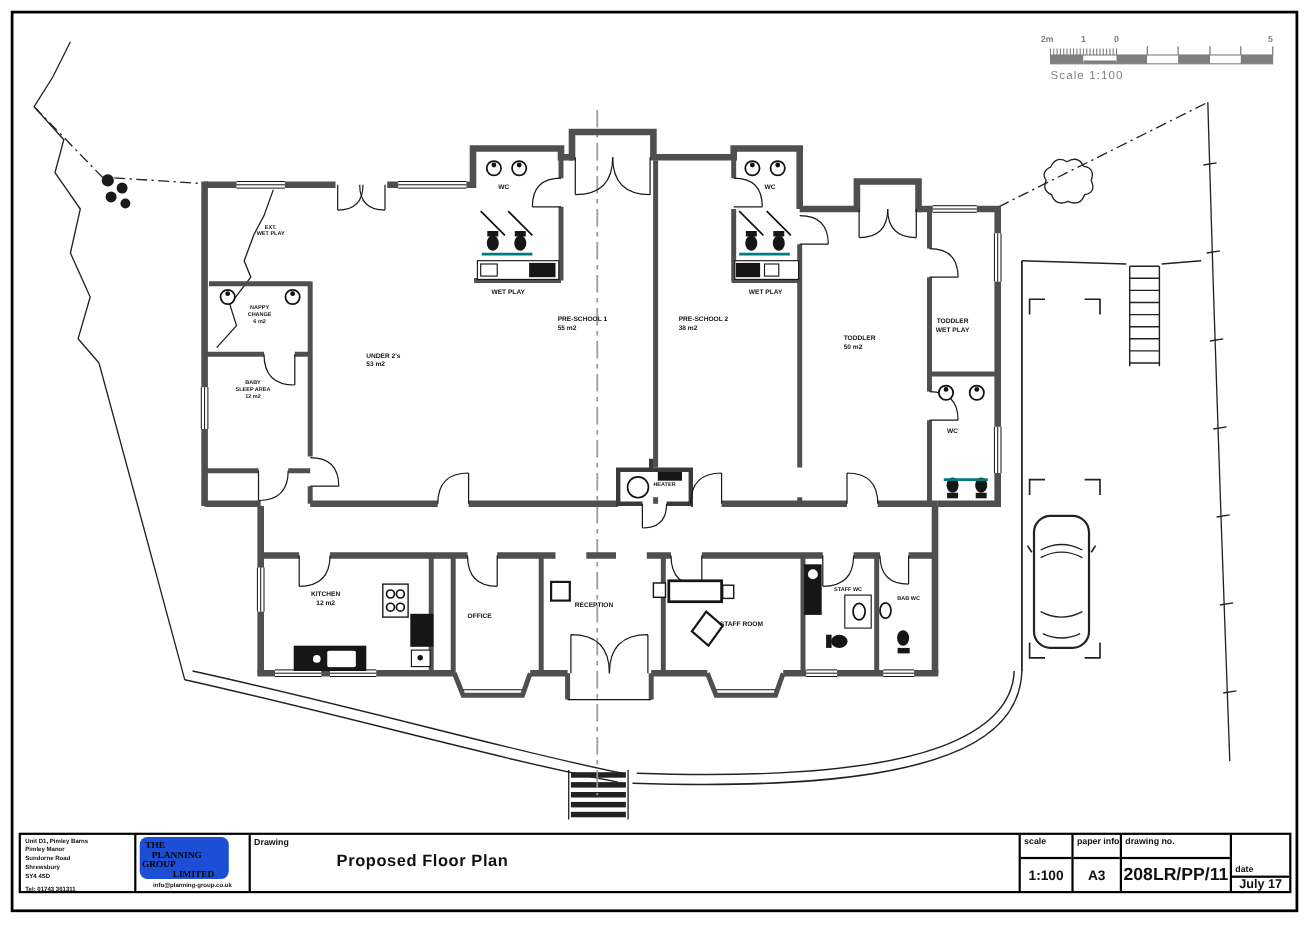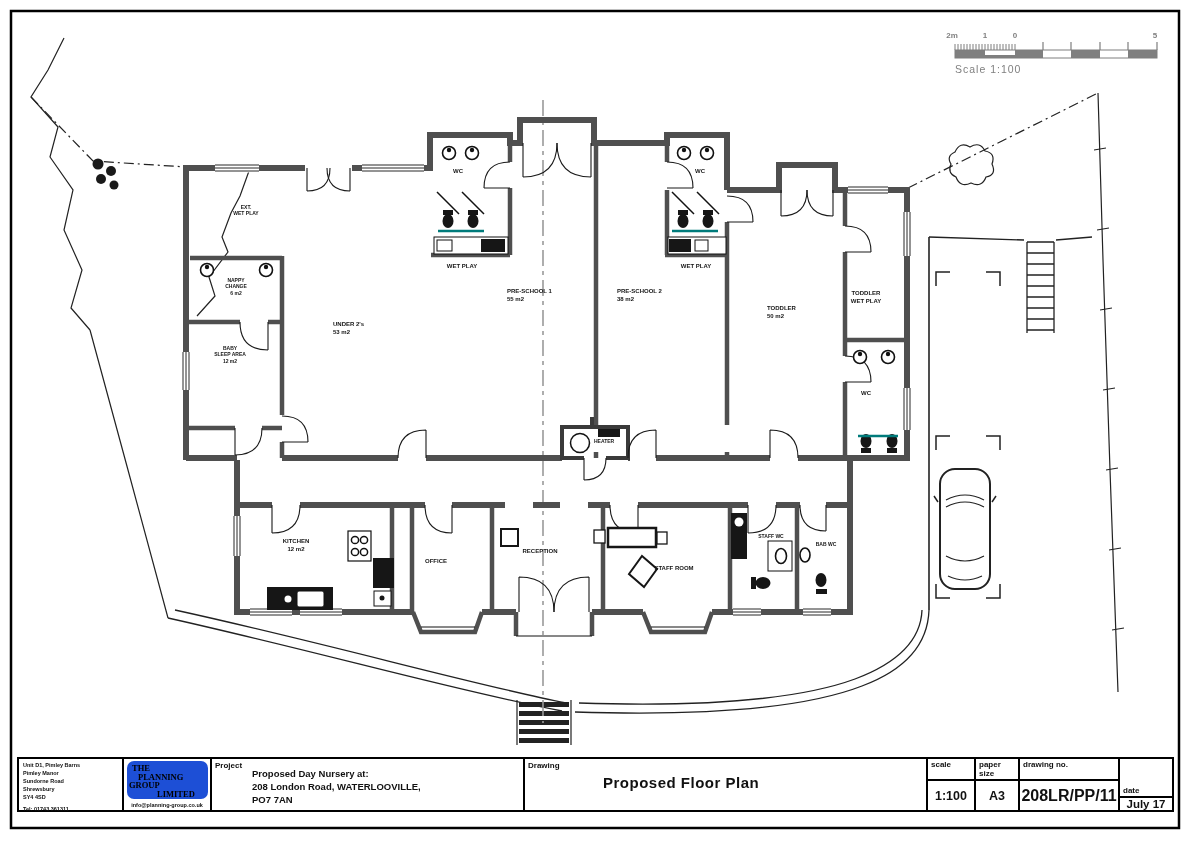--- a/index.html
+++ b/index.html
@@ -12,21 +12,21 @@
   .plan-label.left{transform:none;text-align:left;}
   .tiny{font-size:5px;}
   .sb-num{position:absolute;font-size:8px;font-weight:bold;color:#7f7f7f;transform:translateX(-50%);}
   .sb-caption{position:absolute;font-size:10.5px;font-weight:normal;color:#7f7f7f;letter-spacing:1px;}
   
   #titleblock{position:absolute;left:17px;top:757px;width:1157px;height:55px;
               border:2px solid #000;display:flex;box-sizing:border-box;background:#fff;}
   .tb-cell{border-right:2px solid #000;box-sizing:border-box;position:relative;}
   .tb-cell:last-child{border-right:none;}
   .tb-addr{width:105px;padding:3px 0 0 4px;font-size:5.5px;font-weight:bold;line-height:1.45;}
-  .tb-logo{width:88px;}
+  .tb-logo{width:104px;}
   .logo-box{position:absolute;left:3px;top:2px;width:81px;height:38px;border-radius:7px;
             background:#1d4fd6;font-family:"Liberation Serif",serif;font-weight:bold;
             color:#000;font-size:8.5px;line-height:1.0;padding-top:3px;box-sizing:border-box;}
   .logo-box div{white-space:nowrap;}
   .logo-email{position:absolute;left:0;right:0;bottom:2px;text-align:center;
               font-size:5.5px;font-weight:bold;}
   .tb-project{width:313px;}
   .tb-drawing{flex:1;}
   .tb-label{position:absolute;left:3px;top:2px;font-size:8px;font-weight:bold;}
   .tb-project-body{position:absolute;left:40px;top:9px;font-size:9.5px;font-weight:bold;line-height:1.35;white-space:pre-line;}
@@ -356,36 +356,30 @@
     </div>
     <div class="tb-cell tb-logo">
       <div class="logo-box">
         <div style="padding-left:5px;">THE</div>
         <div style="padding-left:11px;">PLANNING</div>
         <div style="padding-left:2px;">GROUP</div>
         <div style="padding-left:30px;">LIMITED</div>
       </div>
       <div class="logo-email">info@planning-group.co.uk</div>
     </div>
-    <div class="tb-cell tb-project">
-      <div class="tb-label">Project</div>
-      <div class="tb-project-body">Proposed Day Nursery at:
-208 London Road, WATERLOOVILLE,
-PO7 7AN</div>
-    </div>
     <div class="tb-cell tb-drawing">
       <div class="tb-label">Drawing</div>
       <div class="tb-drawing-title">Proposed Floor Plan</div>
     </div>
     <div class="tb-cell tb-col w-scale">
       <div class="hd">scale</div>
       <div class="val">1:100</div>
     </div>
     <div class="tb-cell tb-col w-paper">
-      <div class="hd">paper size</div>
+      <div class="hd">paper info</div>
       <div class="val">A3</div>
     </div>
     <div class="tb-cell tb-col w-dno">
       <div class="hd">drawing no.</div>
       <div class="val">208LR/PP/11</div>
     </div>
     <div class="tb-cell tb-col w-date">
       <div class="hd">date</div>
       <div class="val">July 17</div>
     </div>

